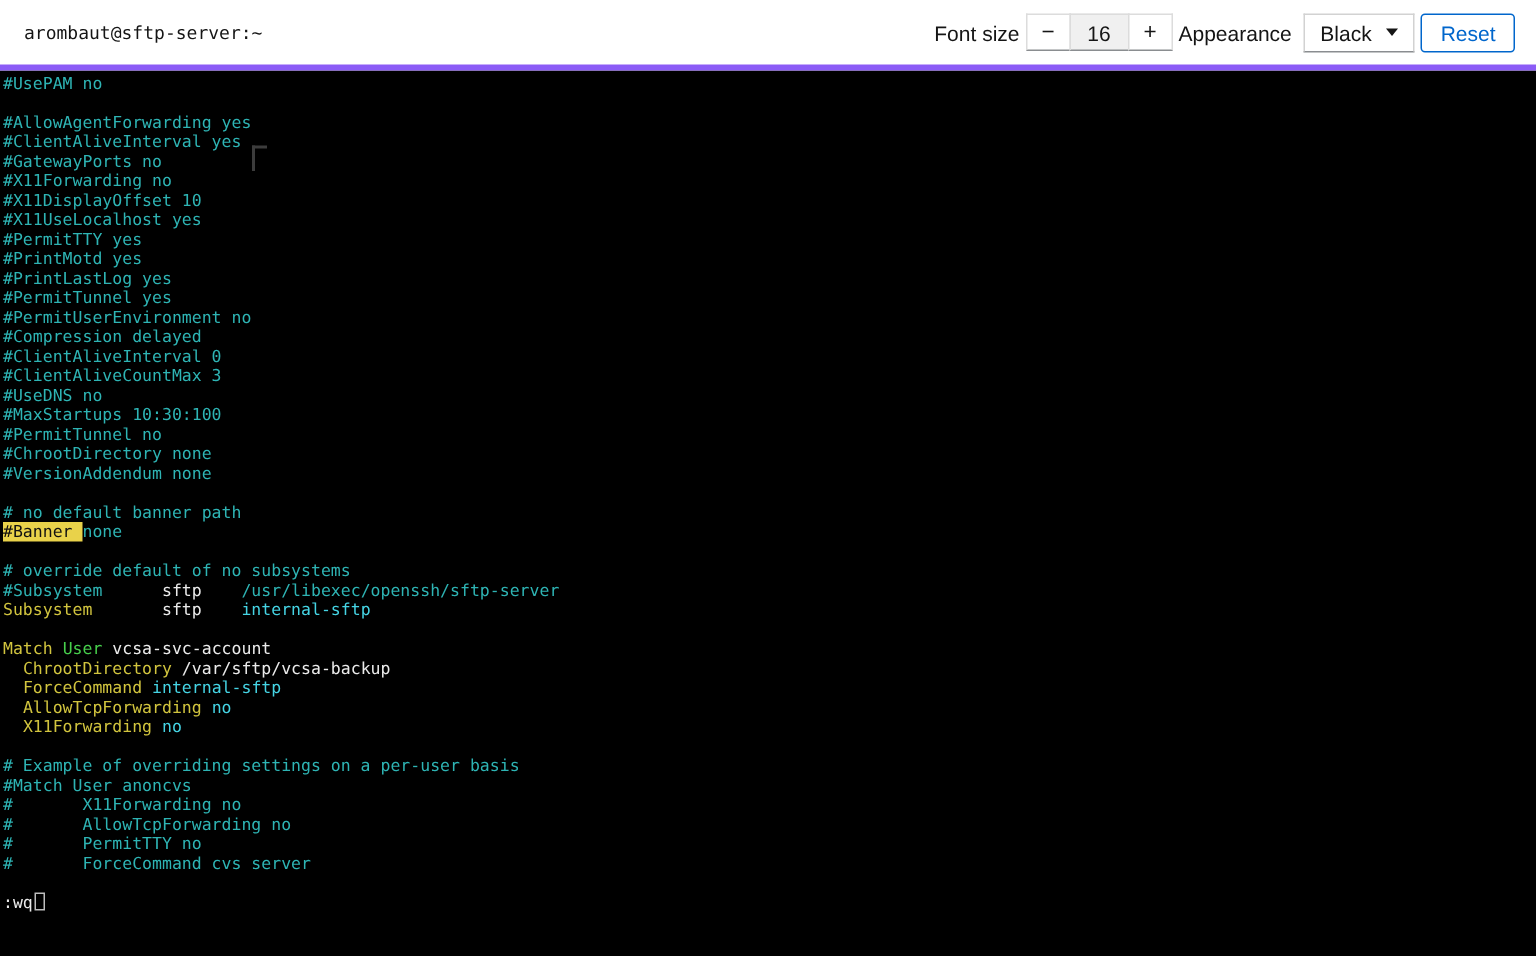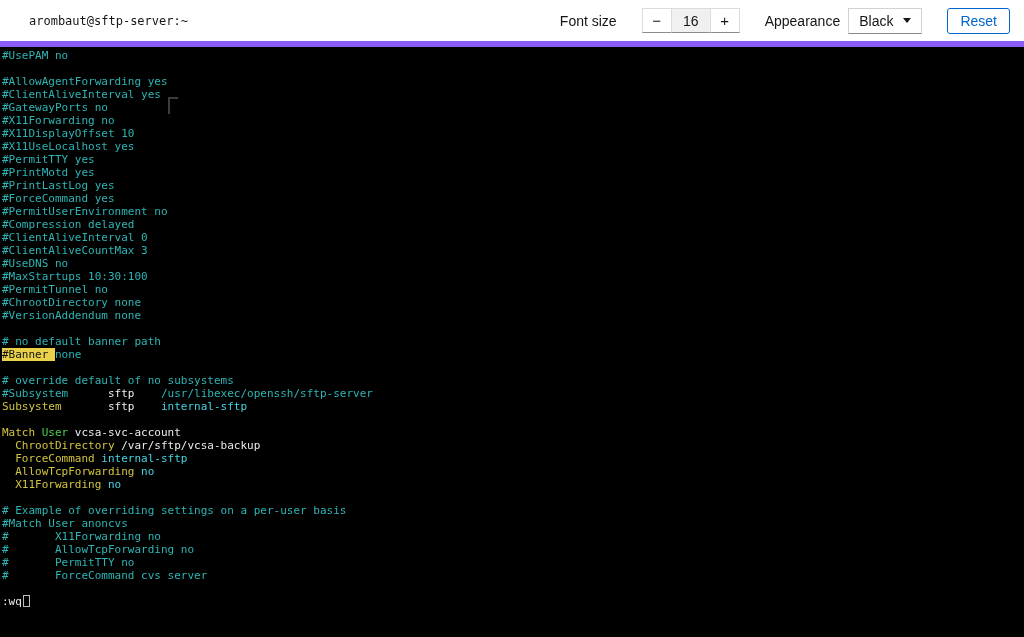--- a/index.html
+++ b/index.html
@@ -1,29 +1,29 @@
 <!DOCTYPE html>
 <html style="--t-bg: #000000; --t-fg: #ebebeb; --t-cyan: #2eb4b4; --t-bcyan: #45d4e4; --t-yellow: #d1c43e; --t-green: #47cf4c; --t-hlbg: #e9d24a; --t-hlfg: #111111;"><head>
 <meta charset="utf-8">
 <style>
   * { margin:0; padding:0; box-sizing:border-box; }
   html,body { width:1024px; height:637px; overflow:hidden; background:#000; }
   body { font-family:"Liberation Sans", sans-serif; position:relative; }
 
   
   .header {
-    height:47px; background:#ffffff; border-bottom:6px solid #8b5cf6;
-    display:flex; align-items:center; padding:0 14px 0 29px;
+    height:47px; background:#ffffff; border-bottom:4px solid #8b5cf6;
+    display:flex; align-items:center; padding:0 14px 0 16px;
   }
   .term-title {
     font-family:"DejaVu Sans Mono", monospace;
     font-size:12px; color:#151515; letter-spacing:0;
   }
   .header-controls {
-    margin-left:auto; display:flex; align-items:center; gap:25px;
+    margin-left:auto; display:flex; align-items:center; gap:4px;
   }
   .ctl-label { font-size:14px; color:#151515; }
   .stepper { display:inline-flex; }
   .stepper > * {
     height:25px; border:1px solid #dcdcdc; border-bottom-color:#8a8d90;
     background:#ffffff; font-size:14px; color:#151515;
     display:flex; align-items:center; justify-content:center;
   }
   .stepper > * + * { margin-left:-1px; }
   .step-btn { width:30px; cursor:pointer; font-size:15px; }
@@ -101,21 +101,21 @@
       <div class="term-line"></div>
       <div class="term-line"><span class="seg-cyan">#AllowAgentForwarding yes</span></div>
       <div class="term-line"><span class="seg-cyan">#ClientAliveInterval yes</span></div>
       <div class="term-line"><span class="seg-cyan">#GatewayPorts no</span></div>
       <div class="term-line"><span class="seg-cyan">#X11Forwarding no</span></div>
       <div class="term-line"><span class="seg-cyan">#X11DisplayOffset 10</span></div>
       <div class="term-line"><span class="seg-cyan">#X11UseLocalhost yes</span></div>
       <div class="term-line"><span class="seg-cyan">#PermitTTY yes</span></div>
       <div class="term-line"><span class="seg-cyan">#PrintMotd yes</span></div>
       <div class="term-line"><span class="seg-cyan">#PrintLastLog yes</span></div>
-      <div class="term-line"><span class="seg-cyan">#ForceCommand yes</span></div>
+      <div class="term-line"><span class="seg-cyan">#PermitTunnel yes</span></div>
       <div class="term-line"><span class="seg-cyan">#PermitUserEnvironment no</span></div>
       <div class="term-line"><span class="seg-cyan">#Compression delayed</span></div>
       <div class="term-line"><span class="seg-cyan">#ClientAliveInterval 0</span></div>
       <div class="term-line"><span class="seg-cyan">#ClientAliveCountMax 3</span></div>
       <div class="term-line"><span class="seg-cyan">#UseDNS no</span></div>
       <div class="term-line"><span class="seg-cyan">#MaxStartups 10:30:100</span></div>
       <div class="term-line"><span class="seg-cyan">#PermitTunnel no</span></div>
       <div class="term-line"><span class="seg-cyan">#ChrootDirectory none</span></div>
       <div class="term-line"><span class="seg-cyan">#VersionAddendum none</span></div>
       <div class="term-line"></div>

